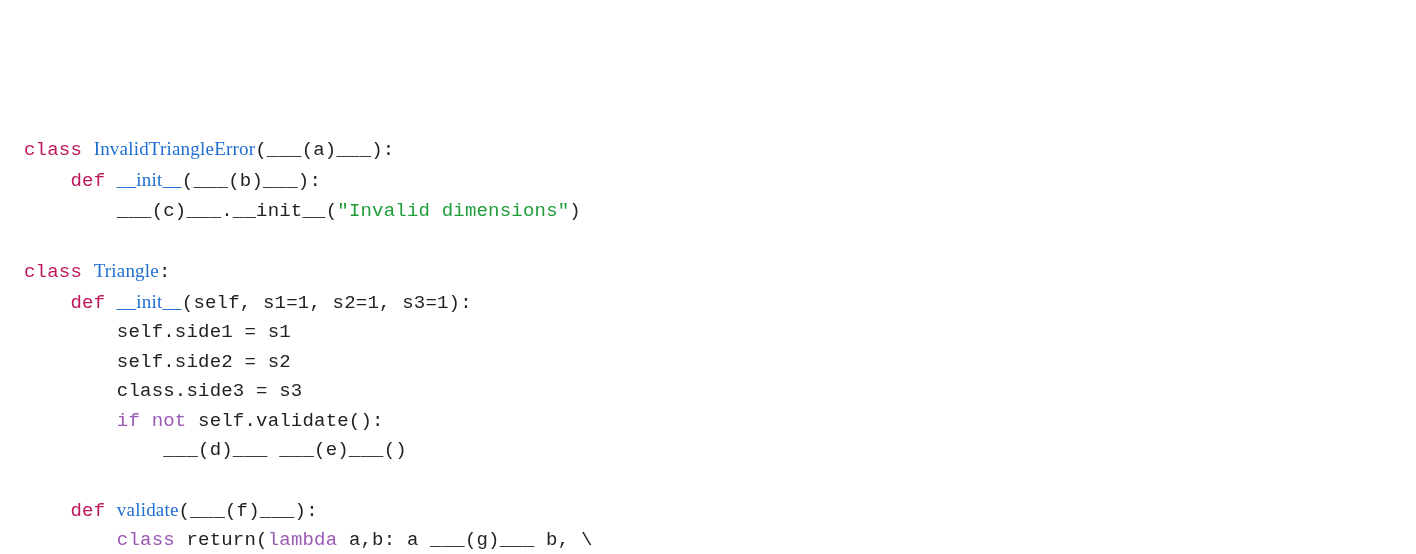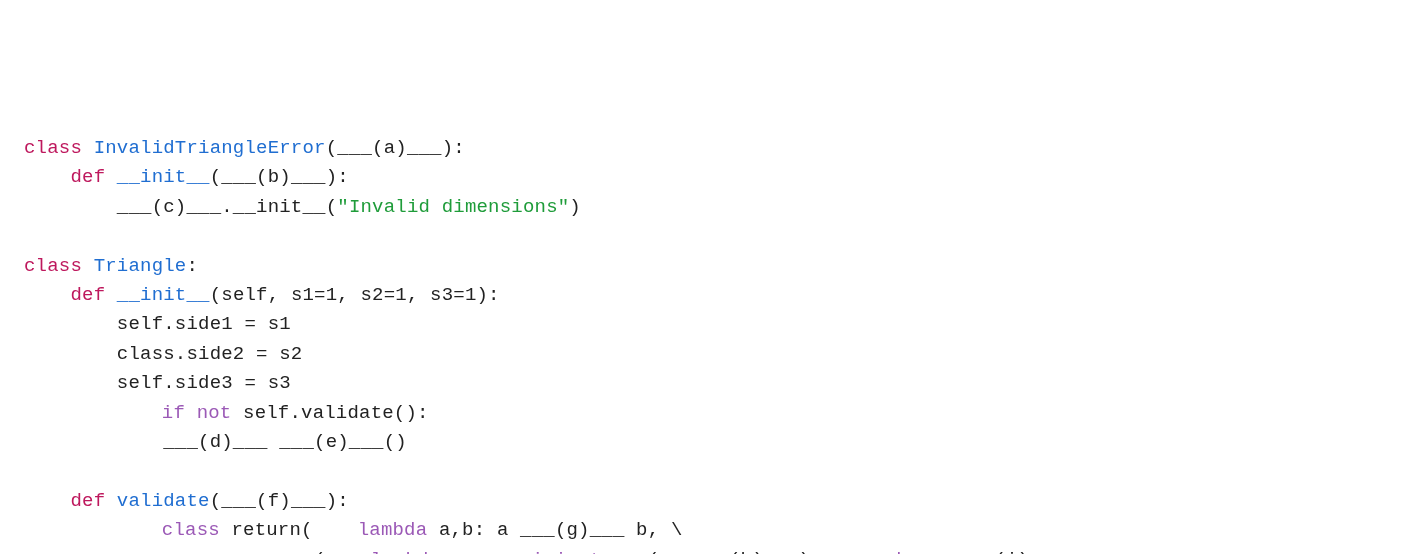--- a/index.html
+++ b/index.html
@@ -7,39 +7,39 @@
       padding: 16px 24px;
       background: #ffffff;
       font-family: "Courier New", Courier, monospace;
       font-size: 19px;
       line-height: 1.55;
       letter-spacing: 0.2px;
       color: #222;
       white-space: pre;
     }
     .kw-orange { color: #be185d; }     
-    .kw-purple { color: #9b59b6; margin-left: 45px; }     
-    .name-blue { color: #206ed1; }     
+    .kw-purple { color: #9b59b6; }     
+    .name-blue { color: #206ed1; font-family: Liberation Serif, serif; }     
     .str-green { color: #1f9c3a; }     
     .text { color: #222; }             
   </style>
 </head>
 <body>
 
 
 
 <div><span><span class="kw-orange">class </span><span class="name-blue">InvalidTriangleError</span><span class="text">(___(a)___):</span></span>
 <span><span class="text">    </span><span class="kw-orange">def </span><span class="name-blue">__init__</span><span class="text">(___(b)___):</span></span>
 <span><span class="text">        </span><span class="text">___(c)___.</span><span class="text">__init__</span><span class="text">(</span><span class="str-green">"Invalid dimensions"</span><span class="text">)</span></span>
 <span></span>
 <span><span class="kw-orange">class </span><span class="name-blue">Triangle</span><span class="text">:</span></span>
 <span><span class="text">    </span><span class="kw-orange">def </span><span class="name-blue">__init__</span><span class="text">(self, s1=1, s2=1, s3=1):</span></span>
 <span><span class="text">        </span><span class="text">self.side1 = s1</span></span>
-<span><span class="text">        </span><span class="text">class.side2 = s2</span></span>
-<span><span class="text">        </span><span class="text">self.side3 = s3</span></span>
+<span><span class="text">        </span><span class="text">self.side2 = s2</span></span>
+<span><span class="text">        </span><span class="text">class.side3 = s3</span></span>
 <span><span class="text">        </span><span class="kw-purple">if not </span><span class="text">self.validate():</span></span>
 <span><span class="text">            </span><span class="text">___(d)___ ___(e)___()</span></span>
 <span></span>
 <span><span class="text">    </span><span class="kw-orange">def </span><span class="name-blue">validate</span><span class="text">(___(f)___):</span></span>
 <span><span class="text">        </span><span class="kw-purple">class </span><span class="text">return(</span><span class="kw-purple">lambda </span><span class="text">a,b: a ___(g)___ b, \</span></span>
 <span><span class="text">                      </span><span class="text">map(</span><span class="kw-purple">lambda </span><span class="text">v: </span><span class="kw-purple">isinstance</span><span class="text">(v, ___(h)___) </span><span class="kw-purple">and </span><span class="text">v &gt; ___(i)___,</span></span>
 </div>
 
 
 

